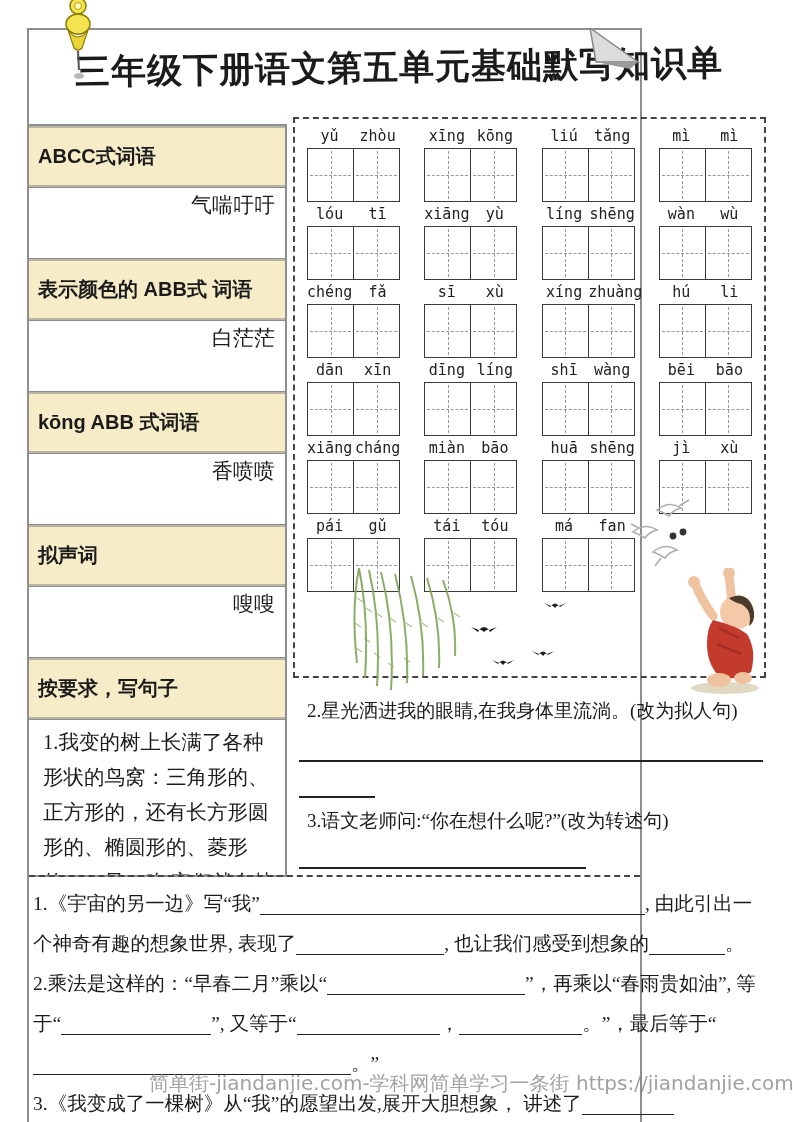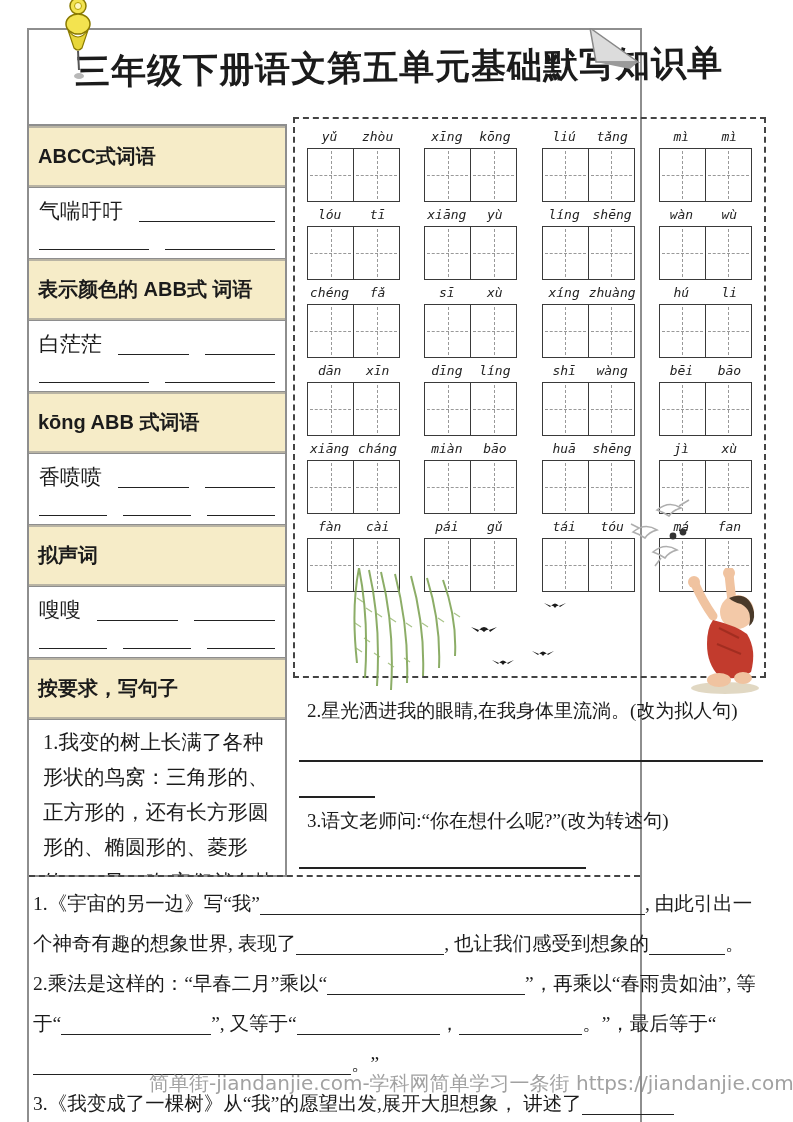--- a/index.html
+++ b/index.html
@@ -11,33 +11,33 @@
   .title{position:absolute;left:8px;top:14px;width:724px;text-align:center;
          font-size:35px;font-weight:bold;letter-spacing:1px;transform:rotate(-0.8deg);
          font-family:"Liberation Serif", serif;white-space:nowrap;}
   
   .leftcol{position:absolute;left:-2px;top:94px;width:260px;height:753px;
            border:2px solid #8e8e8e;box-sizing:border-box;overflow:hidden;background:#fff;}
   .sec-header{background:#f6ecc8;border:2px solid #b9b4a4;border-left:none;border-right:none;
               outline:1px solid #8e8e8e;padding:15px 9px;font-weight:bold;font-size:20px;
               font-family:"Liberation Sans", sans-serif;}
   .sec-content{padding:7px 10px 9px 10px;min-height:42px;}
-  .wrow{display:flex;align-items:flex-end;gap:16px;height:28px;}
+  .wrow{display:flex;align-items:flex-end;gap:16px;height:28px;flex-direction:column;}
   .wrow .word{font-size:21px;line-height:1.05;white-space:nowrap;}
   .blank{flex:1;border-bottom:1.5px solid #222;height:24px;}
   .prompt{font-size:20.5px;line-height:35px;margin:6px 8px 0 14px;}
   .bline{height:28px;border-bottom:1.5px solid #222;margin:0 14px;}
   .bline.first{margin-top:16px;}
   
   .pinpanel{position:absolute;left:264px;top:87px;width:473px;height:561px;
             border:2px dashed #444;box-sizing:border-box;padding:6px 0 0 0;}
   .pingrid{display:grid;grid-template-columns:repeat(4,1fr);justify-items:center;}
   .pgroup{height:78px;width:100%;display:flex;flex-direction:column;align-items:center;}
   .plabel{display:flex;width:96px;height:23px;font-family:"DejaVu Sans Mono", monospace;
-          font-size:13px;color:#222;font-style:italic;}
+          font-size:15px;color:#222;}
   .plabel span{width:50%;text-align:center;white-space:nowrap;line-height:23px;}
   .gbox{display:flex;border:1.5px solid #3a3a3a;background:#fff;}
   .gcell{position:relative;width:45px;height:52px;}
   .gcell.c1{border-right:1.5px solid #3a3a3a;}
   .gcell .vd{position:absolute;left:50%;top:2px;bottom:2px;border-left:1px dashed #999;}
   .gcell .hd{position:absolute;top:50%;left:2px;right:2px;border-top:1px dashed #999;}
   
   .midsec{position:absolute;left:270px;top:660px;width:468px;}
   .midsec p{margin:8px;font-size:19px;line-height:26px;white-space:nowrap;}
   .mline{border-bottom:2px solid #222;height:0;}
@@ -449,36 +449,20 @@
               <div class="gcell">
                 <div class="vd"></div>
                 <div class="hd"></div>
               </div>
             </div>
           </div>
           <div class="pgroup">
             <div class="plabel">
               <span>jì</span>
               <span>xù</span>
-            </div>
-            <div class="gbox">
-              <div class="gcell c1">
-                <div class="vd"></div>
-                <div class="hd"></div>
-              </div>
-              <div class="gcell">
-                <div class="vd"></div>
-                <div class="hd"></div>
-              </div>
-            </div>
-          </div>
-          <div class="pgroup">
-            <div class="plabel">
-              <span>fàn</span>
-              <span>cài</span>
             </div>
             <div class="gbox">
               <div class="gcell c1">
                 <div class="vd"></div>
                 <div class="hd"></div>
               </div>
               <div class="gcell">
                 <div class="vd"></div>
                 <div class="hd"></div>
               </div>

